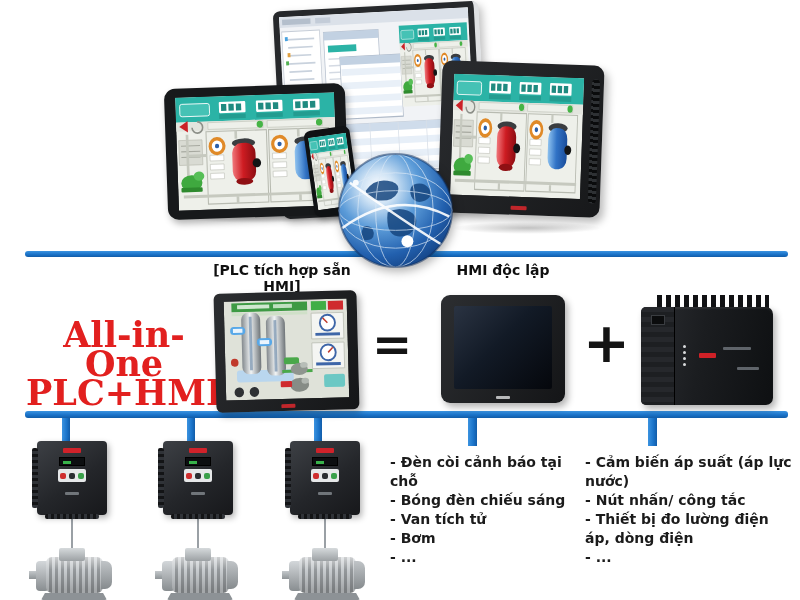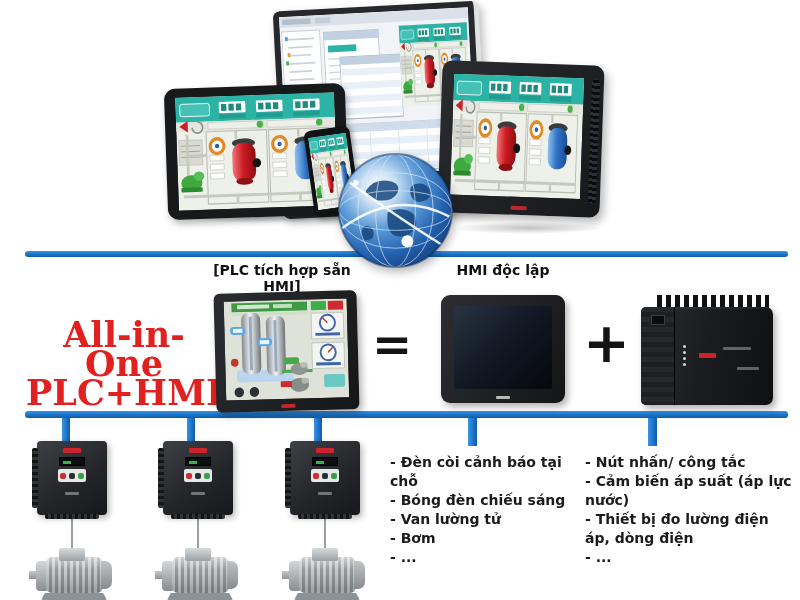--- a/index.html
+++ b/index.html
@@ -528,24 +528,24 @@
       <div class="motor-cap"></div>
       <div class="motor-body"></div>
     <div class="motor-box"></div>
       <div class="motor-tail"></div>
       <div class="motor-base"></div>
   </div>
 
   <div class="list list-outputs">
       <div class="list-row">- Đèn còi cảnh báo tại chỗ</div>
       <div class="list-row">- Bóng đèn chiếu sáng</div>
-      <div class="list-row">- Van lường tử</div>
+      <div class="list-row">- Van tích tử</div>
       <div class="list-row">- Bơm</div>
       <div class="list-row">- ...</div>
     </div>
   <div class="list list-inputs">
+      <div class="list-row">- Cảm biến áp suất (áp lực nước)</div>
       <div class="list-row">- Nút nhấn/ công tắc</div>
-      <div class="list-row">- Cảm biến áp suất (áp lực nước)</div>
       <div class="list-row">- Thiết bị đo lường điện áp, dòng điện</div>
       <div class="list-row">- ...</div>
     </div>
 
 </div>
 
 </body></html>

